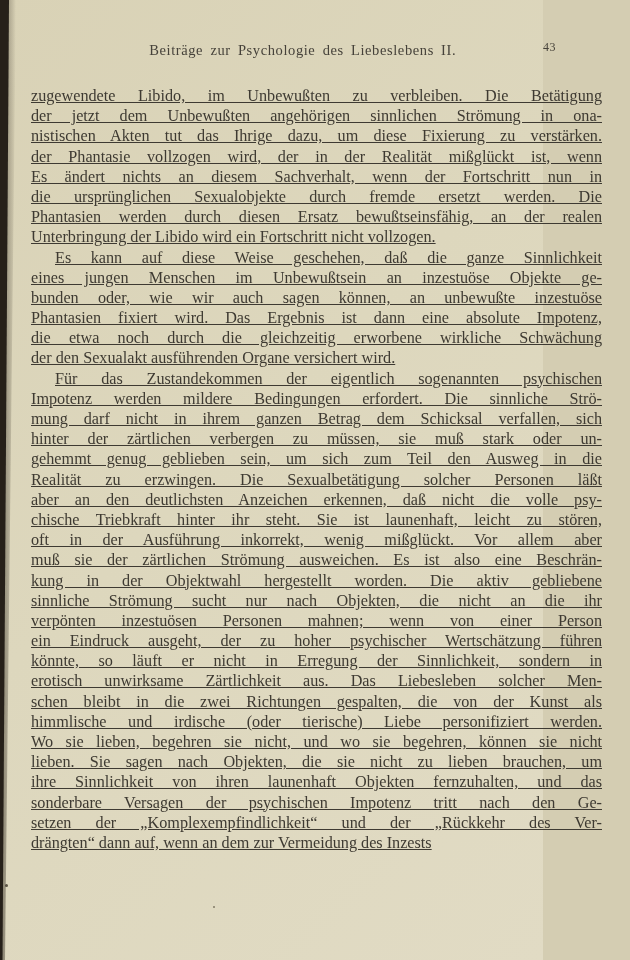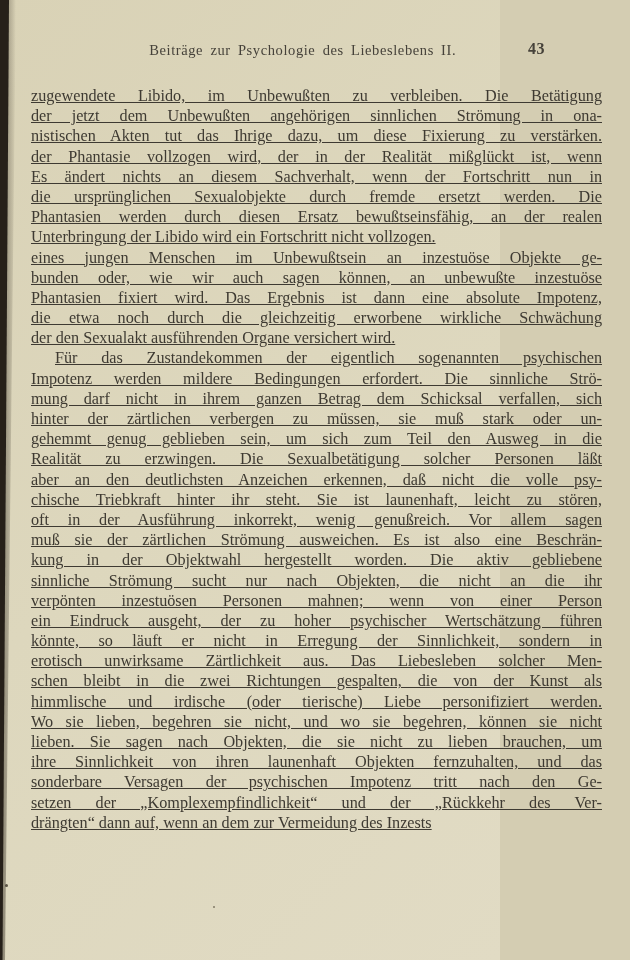--- a/index.html
+++ b/index.html
@@ -12,20 +12,21 @@
     overflow: hidden;
     background: #d4cdb2;
     font-family: "Liberation Serif", "DejaVu Serif", serif;
   }
   .page {
     position: relative;
     width: 500px;
     height: 960px;
     background: linear-gradient(135deg, #d9d2b6 0%, #ddd7bd 45%, #e1dbc4 100%);
     color: #3e3a32;
+    padding-left: 43px;
   }
   
   .edge-shadow-soft {
     position: absolute;
     left: 0; top: 0;
     width: 16px; height: 960px;
     background: linear-gradient(to right, rgba(40,33,23,0.55), rgba(40,33,23,0));
     clip-path: polygon(0 0, 16px 0, 5px 100%, 0 100%);
     pointer-events: none;
   }
@@ -49,25 +50,24 @@
   .running-header {
     position: absolute;
     left: 50%;
     transform: translateX(-54%);
     white-space: nowrap;
     letter-spacing: 0.6px;
     word-spacing: 3px;
   }
   .page-number {
     position: absolute;
-    right: 55px;
+    right: 44px;
     top: -2px;
-    font-size: 16px;
+    font-size: 12px;
     letter-spacing: 0.5px;
-    font-weight: bold;
   }
   .text-block {
     position: absolute;
     top: 86px;
     left: 31px;
     width: 571px;
     font-size: 16.2px;
     line-height: 20.2px;
     color: #3e3a32;
   }
@@ -119,36 +119,37 @@
         <div class="line">zugewendete Libido, im Unbewußten zu verbleiben. Die Betätigung</div>
         <div class="line">der jetzt dem Unbewußten angehörigen sinnlichen Strömung in ona-</div>
         <div class="line">nistischen Akten tut das Ihrige dazu, um diese Fixierung zu verstärken.</div>
         <div class="line">der Phantasie vollzogen wird, der in der Realität mißglückt ist, wenn</div>
         <div class="line">Es ändert nichts an diesem Sachverhalt, wenn der Fortschritt nun in</div>
         <div class="line">die ursprünglichen Sexualobjekte durch fremde ersetzt werden. Die</div>
         <div class="line">Phantasien werden durch diesen Ersatz bewußtseinsfähig, an der realen</div>
         <div class="line last">Unterbringung der Libido wird ein Fortschritt nicht vollzogen.</div>
       </div>
       <div class="paragraph">
+        <div class="line indent">Es kann auf diese Weise geschehen, daß die ganze Sinnlichkeit</div>
         <div class="line">eines jungen Menschen im Unbewußtsein an inzestuöse Objekte ge-</div>
         <div class="line">bunden oder, wie wir auch sagen können, an unbewußte inzestuöse</div>
         <div class="line">Phantasien fixiert wird. Das Ergebnis ist dann eine absolute Impotenz,</div>
         <div class="line">die etwa noch durch die gleichzeitig erworbene wirkliche Schwächung</div>
         <div class="line last">der den Sexualakt ausführenden Organe versichert wird.</div>
       </div>
       <div class="paragraph">
         <div class="line indent">Für das Zustandekommen der eigentlich sogenannten psychischen</div>
         <div class="line">Impotenz werden mildere Bedingungen erfordert. Die sinnliche Strö-</div>
         <div class="line">mung darf nicht in ihrem ganzen Betrag dem Schicksal verfallen, sich</div>
         <div class="line">hinter der zärtlichen verbergen zu müssen, sie muß stark oder un-</div>
         <div class="line">gehemmt genug geblieben sein, um sich zum Teil den Ausweg in die</div>
         <div class="line">Realität zu erzwingen. Die Sexualbetätigung solcher Personen läßt</div>
         <div class="line">aber an den deutlichsten Anzeichen erkennen, daß nicht die volle psy-</div>
         <div class="line">chische Triebkraft hinter ihr steht. Sie ist launenhaft, leicht zu stören,</div>
-        <div class="line">oft in der Ausführung inkorrekt, wenig genußreich. Vor allem sagen</div>
+        <div class="line">oft in der Ausführung inkorrekt, wenig mißglückt. Vor allem aber</div>
         <div class="line">muß sie der zärtlichen Strömung ausweichen. Es ist also eine Beschrän-</div>
         <div class="line">kung in der Objektwahl hergestellt worden. Die aktiv gebliebene</div>
         <div class="line">sinnliche Strömung sucht nur nach Objekten, die nicht an die ihr</div>
         <div class="line">verpönten inzestuösen Personen mahnen; wenn von einer Person</div>
         <div class="line">ein Eindruck ausgeht, der zu hoher psychischer Wertschätzung führen</div>
         <div class="line">könnte, so läuft er nicht in Erregung der Sinnlichkeit, sondern in</div>
         <div class="line">erotisch unwirksame Zärtlichkeit aus. Das Liebesleben solcher Men-</div>
         <div class="line">schen bleibt in die zwei Richtungen gespalten, die von der Kunst als</div>
         <div class="line">himmlische und irdische (oder tierische) Liebe personifiziert werden.</div>
         <div class="line">Wo sie lieben, begehren sie nicht, und wo sie begehren, können sie nicht</div>

